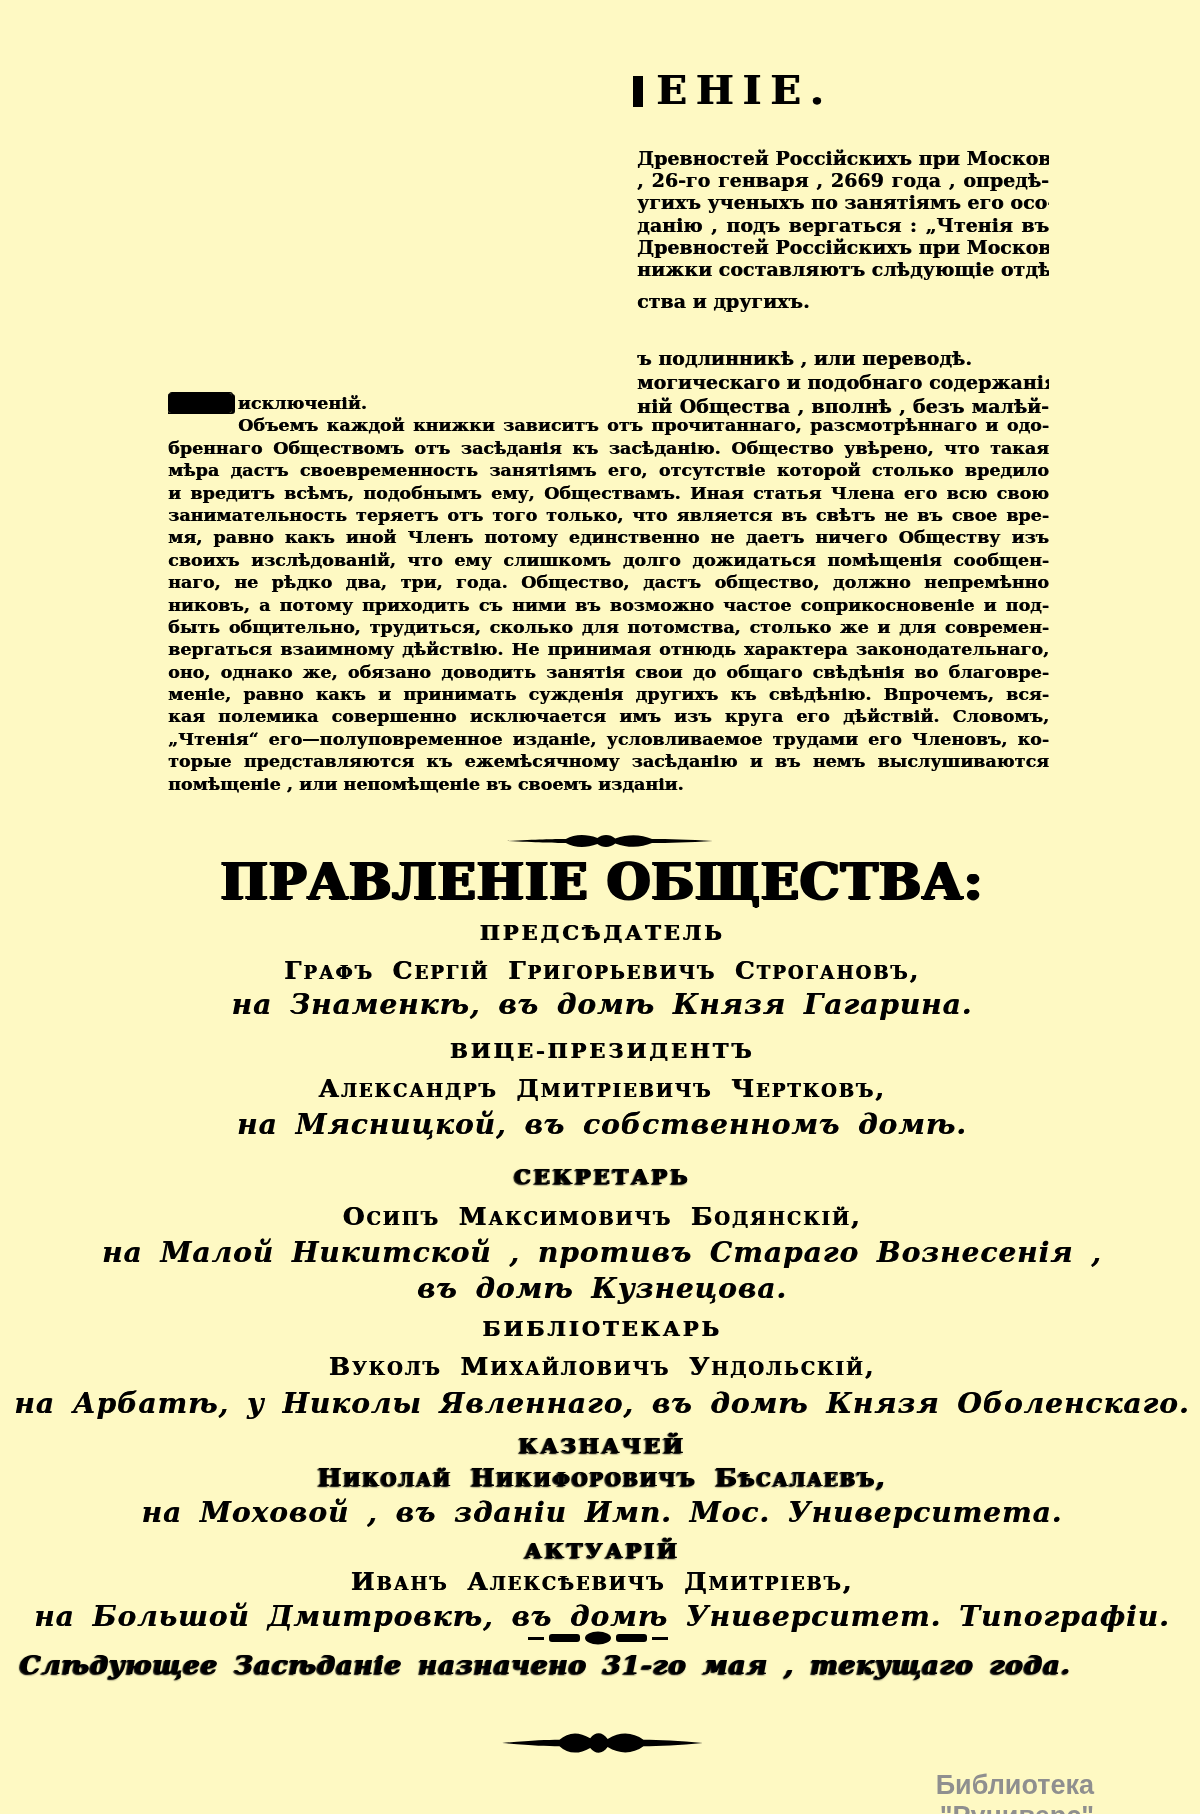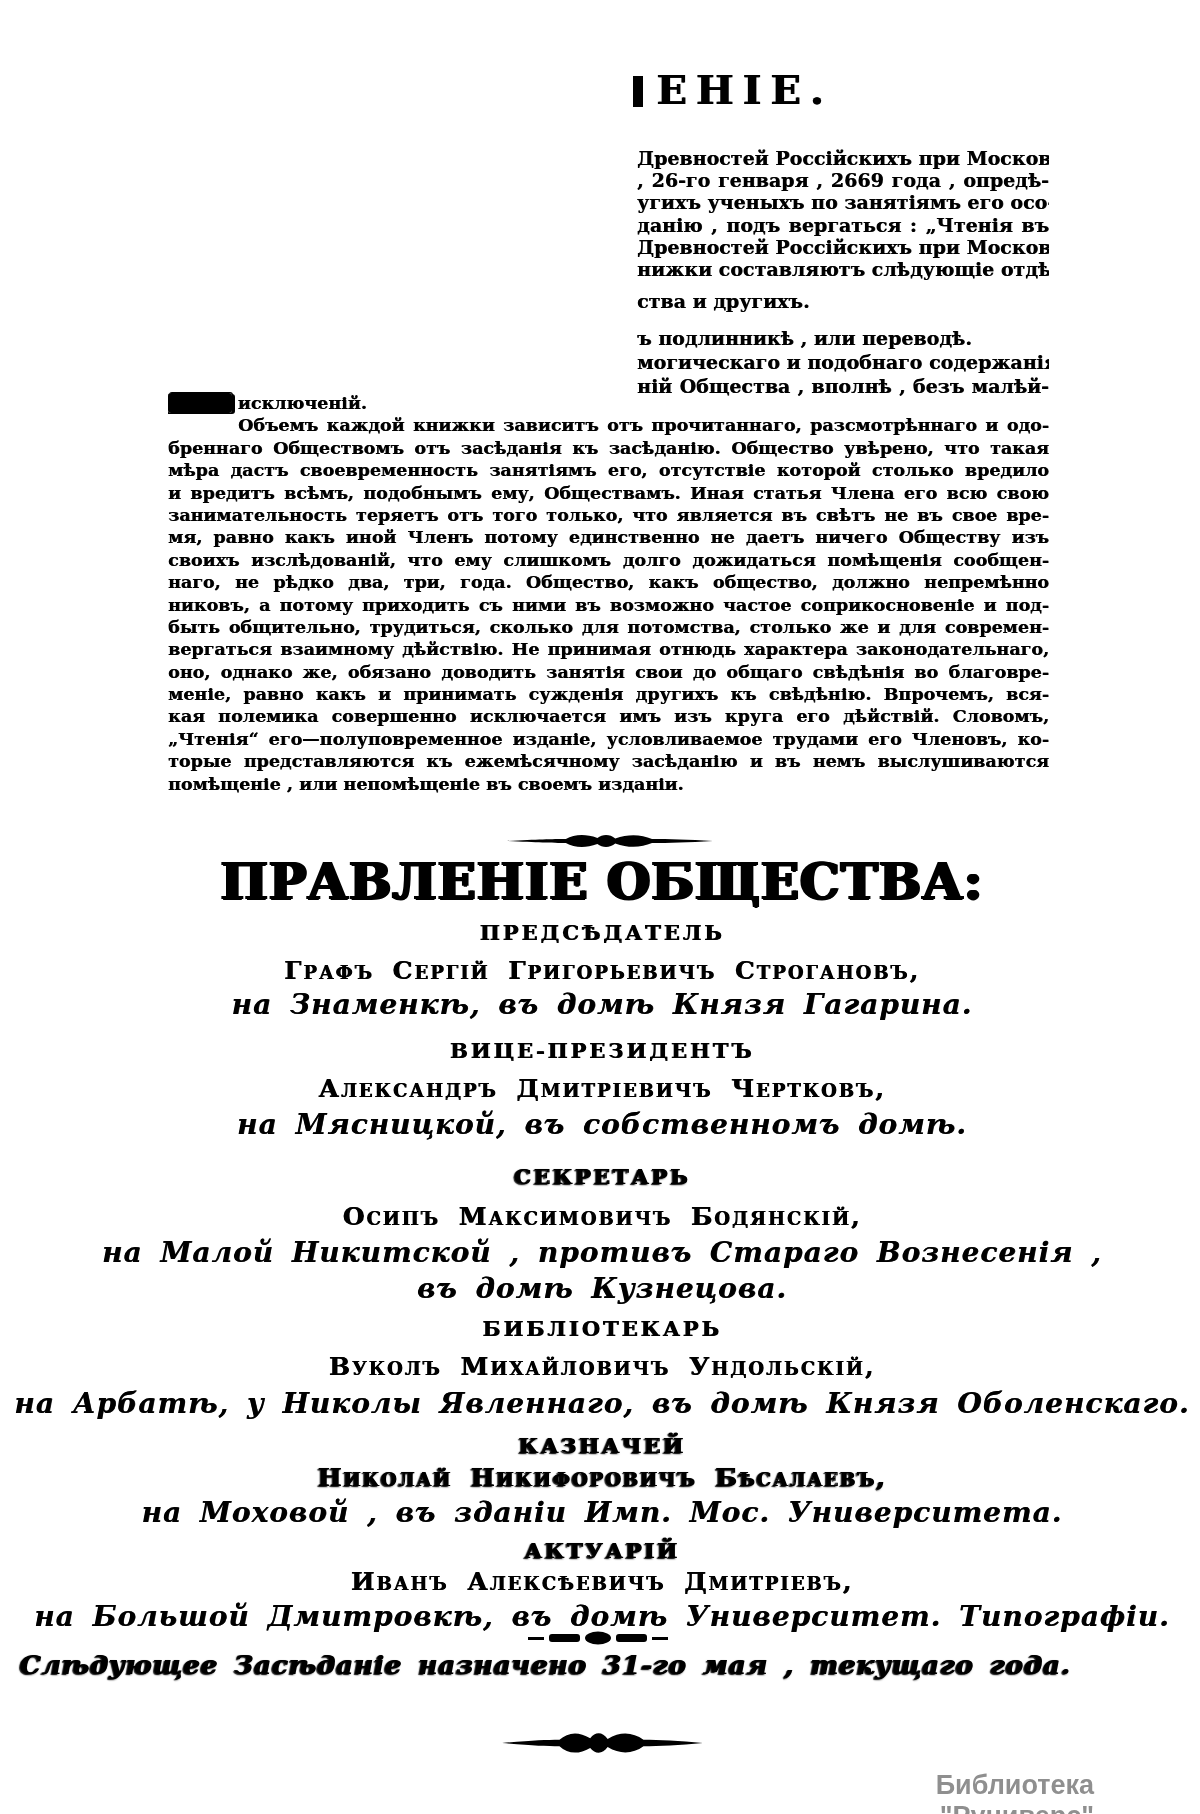--- a/index.html
+++ b/index.html
@@ -9,21 +9,21 @@
   }
   
   .title-bar{position:absolute;left:633px;top:76px;width:10px;height:31px;background:#000;}
   .title-frag{
     position:absolute;left:656px;top:66px;font-size:40px;font-weight:bold;
     letter-spacing:9px;text-shadow:1px 0 0 #000;
   }
   
   .fragcol{position:absolute;left:637px;width:412px;overflow:hidden;}
   .fblock1{top:147px;}
-  .fblock2{top:316px;}
+  .fblock2{top:336px;}
   .fline{
     height:22.2px;overflow:hidden;font-size:19px;font-weight:bold;line-height:22.2px;
     text-align:justify;text-align-last:justify;white-space:nowrap;
     text-shadow:0.5px 0.4px 0.6px rgba(0,0,0,0.8);
   }
   .fblock2 .fline{height:24px;line-height:24px;}
   .fline.nat{text-align-last:left;margin-top:10px;}
   
   .mainpara{position:absolute;left:168px;top:392px;width:881px;overflow:hidden;}
   .pline{
@@ -63,21 +63,21 @@
   .divider{position:absolute;}
   .watermark{
     position:absolute;top:1770px;left:839px;width:255px;text-align:right;
     font-family:"Liberation Sans","DejaVu Sans",sans-serif;font-weight:bold;
     font-size:27px;
   }
 </style>
 </head>
 <body>
 
-<div class="page" style="background: #ffffff; color: rgb(0, 0, 0);">
+<div class="page" style="background: #fef9c3; color: rgb(0, 0, 0);">
 
   <div class="title-bar"></div>
   <div class="title-frag">ЕНІЕ.</div>
 
   <div class="fragcol fblock1">
       <div class="fline">Древностей Россійскихъ при Москов-</div>
       <div class="fline">, 26-го генваря , 2669 года , опредѣ-</div>
       <div class="fline">угихъ ученыхъ по занятіямъ его осо-</div>
       <div class="fline">данію , подъ вергаться : „Чтенія въ</div>
       <div class="fline">Древностей Россійскихъ при Москов-</div>
@@ -93,21 +93,21 @@
 
   <div class="mainpara">
       <div class="pline nat"><span class="blot">шихъ</span> исключеній.</div>
       <div class="pline indent">Объемъ каждой книжки зависитъ отъ прочитаннаго, разсмотрѣннаго и одо-</div>
       <div class="pline">бреннаго Обществомъ отъ засѣданія къ засѣданію. Общество увѣрено, что такая</div>
       <div class="pline">мѣра дастъ своевременность занятіямъ его, отсутствіе которой столько вредило</div>
       <div class="pline">и вредитъ всѣмъ, подобнымъ ему, Обществамъ. Иная статья Члена его всю свою</div>
       <div class="pline">занимательность теряетъ отъ того только, что является въ свѣтъ не въ свое вре-</div>
       <div class="pline">мя, равно какъ иной Членъ потому единственно не даетъ ничего Обществу изъ</div>
       <div class="pline">своихъ изслѣдованій, что ему слишкомъ долго дожидаться помѣщенія сообщен-</div>
-      <div class="pline">наго, не рѣдко два, три, года. Общество, какъ общество, должно непремѣнно</div>
+      <div class="pline">наго, не рѣдко два, три, года. Общество, дастъ общество, должно непремѣнно</div>
       <div class="pline">никовъ, а потому приходить съ ними въ возможно частое соприкосновеніе и под-</div>
       <div class="pline">быть общительно, трудиться, сколько для потомства, столько же и для современ-</div>
       <div class="pline">вергаться взаимному дѣйствію. Не принимая отнюдь характера законодательнаго,</div>
       <div class="pline">оно, однако же, обязано доводить занятія свои до общаго свѣдѣнія во благовре-</div>
       <div class="pline">меніе, равно какъ и принимать сужденія другихъ къ свѣдѣнію. Впрочемъ, вся-</div>
       <div class="pline">кая полемика совершенно исключается имъ изъ круга его дѣйствій. Словомъ,</div>
       <div class="pline">„Чтенія“ его—полуповременное изданіе, условливаемое трудами его Членовъ, ко-</div>
       <div class="pline">торые представляются къ ежемѣсячному засѣданію и въ немъ выслушиваются</div>
       <div class="pline nat">помѣщеніе , или непомѣщеніе въ своемъ изданіи.</div>
     </div>

